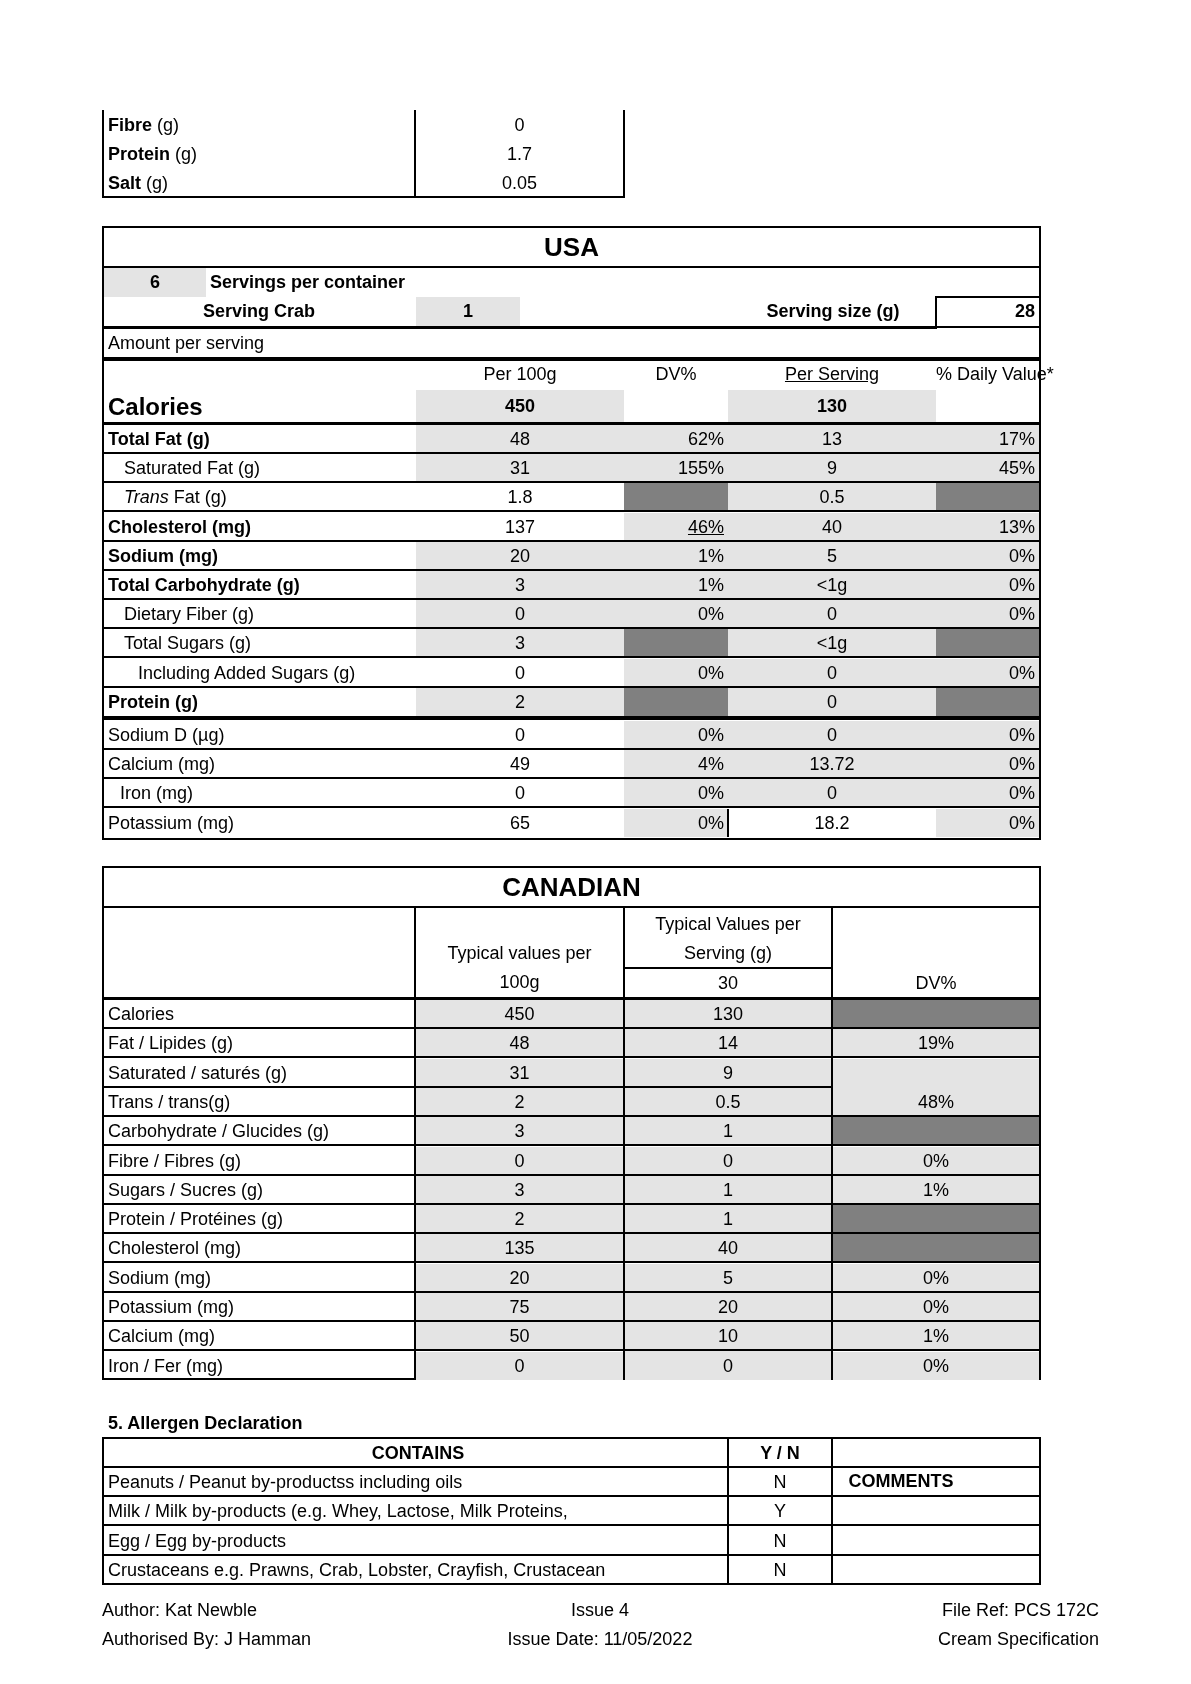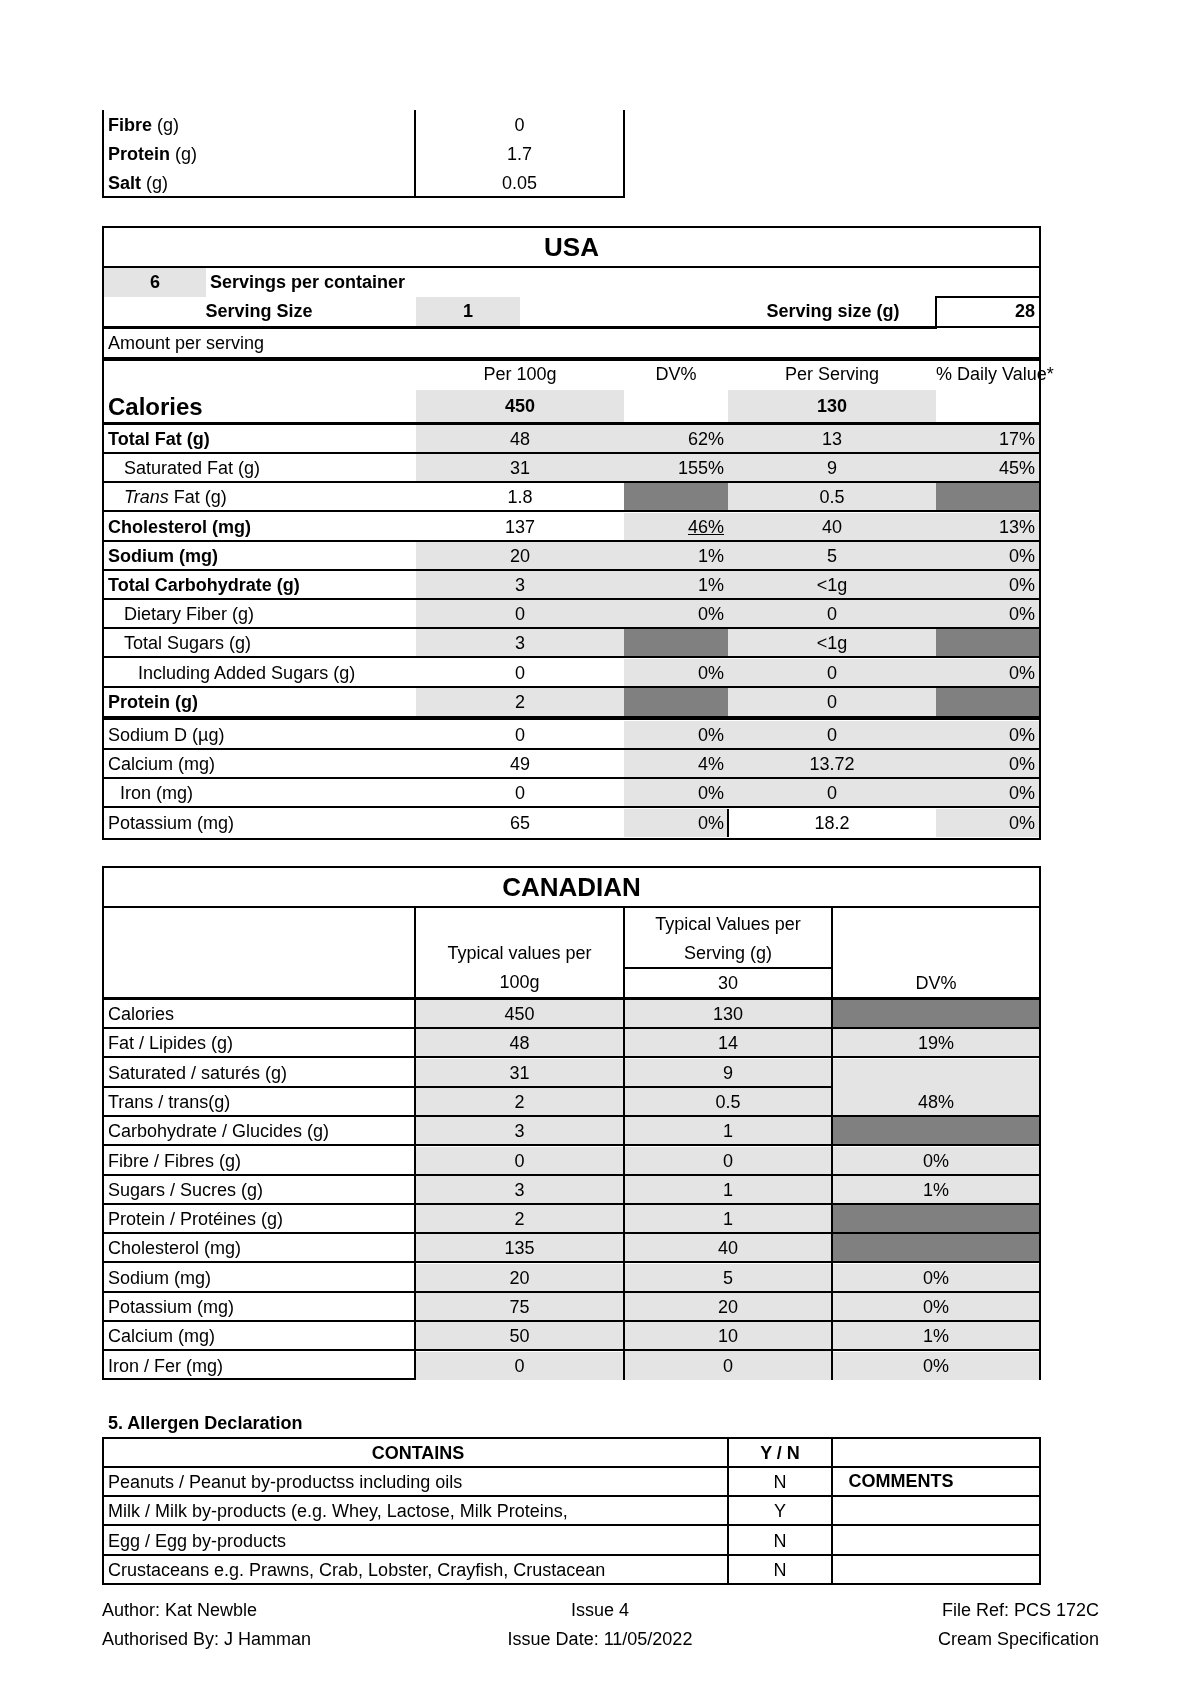--- a/index.html
+++ b/index.html
@@ -38,34 +38,34 @@
 
 <div>
 
   <div class="abs" style="left:102px; top:226px; width:939px; height:614px; border:2px solid #000; box-sizing:border-box;"></div>
   <div class="cell title" style="left:104px; top:230px; width:935px; line-height:34px;">USA</div>
   <div class="hl" style="left:102px; top:266px; width:939px;"></div>
 
   <div class="cell c g b" style="left:104px; top:268px; width:102px;">6</div>
   <div class="cell l b" style="left:206px; top:268px; width:300px;">Servings per container</div>
 
-  <div class="cell c b" style="left:104px; top:297px; width:310px;">Serving Size</div>
+  <div class="cell c b" style="left:104px; top:297px; width:310px;">Serving Crab</div>
   <div class="cell c g b" style="left:416px; top:297px; width:104px;">1</div>
   <div class="cell c b" style="left:730px; top:297px; width:206px;">Serving size (g)</div>
   <div class="abs" style="left:935px; top:296px; width:106px; height:32px; border-left:2px solid #000; border-top:2px solid #000; box-sizing:border-box;"></div>
   <div class="cell r b" style="left:937px; top:297px; width:102px;">28</div>
   <div class="hl" style="left:102px; top:326px; width:835px; height:3px;"></div>
   <div class="hl" style="left:935px; top:326px; width:106px;"></div>
 
   <div class="cell l" style="left:104px; top:329px; width:400px;">Amount per serving</div>
   <div class="hl" style="left:102px; top:357px; width:939px; height:4px;"></div>
 
   <div class="cell c" style="left:416px; top:360px; width:208px;">Per 100g</div>
   <div class="cell c" style="left:624px; top:360px; width:104px;">DV%</div>
-  <div class="cell c" style="left:728px; top:360px; width:208px;">Per Serving</div>
+  <div class="cell c" style="left:728px; top:360px; width:208px;text-decoration:underline;">Per Serving</div>
   <div class="cell c" style="left:936px; top:360px; width:104px;">% Daily Value*</div>
 
   <div class="cell l b" style="left:104px; top:392px; width:310px; font-size:24px; line-height:30px;">Calories</div>
   <div class="cell c g b" style="left:416px; top:390px; width:208px; height:32px; line-height:32px;">450</div>
   <div class="cell c g b" style="left:728px; top:390px; width:208px; height:32px; line-height:32px;">130</div>
   <div class="hl" style="left:102px; top:422px; width:939px; height:3px;"></div>
 
   <div id="usa-rows">
       <div>
         <div class="cell l b" style="left:104px; top:425px; width:310px; padding-left:4px;"><span>Total Fat (g)</span></div>

